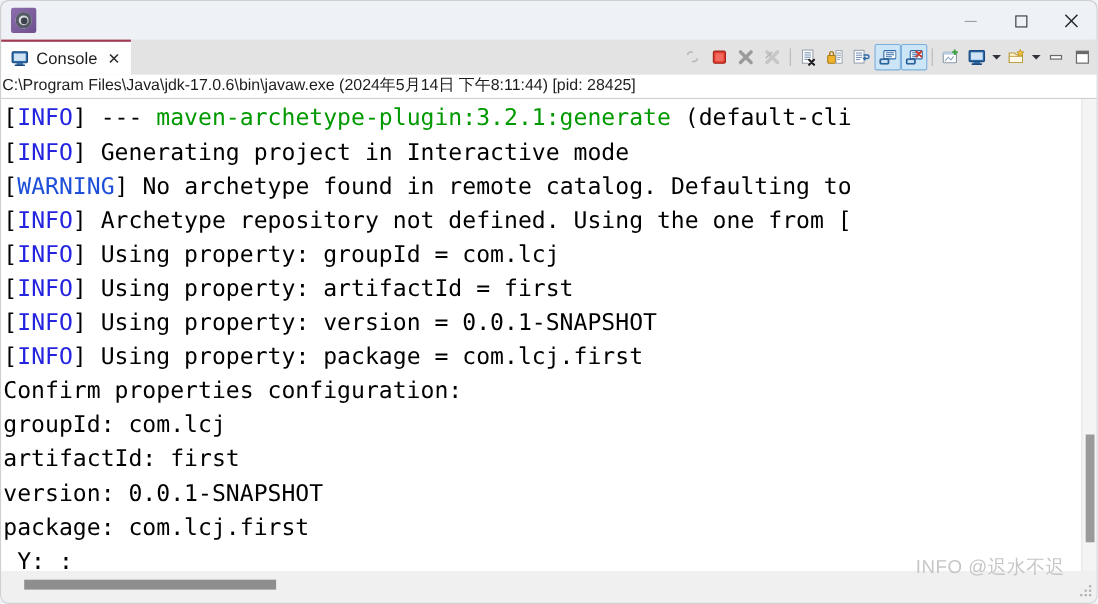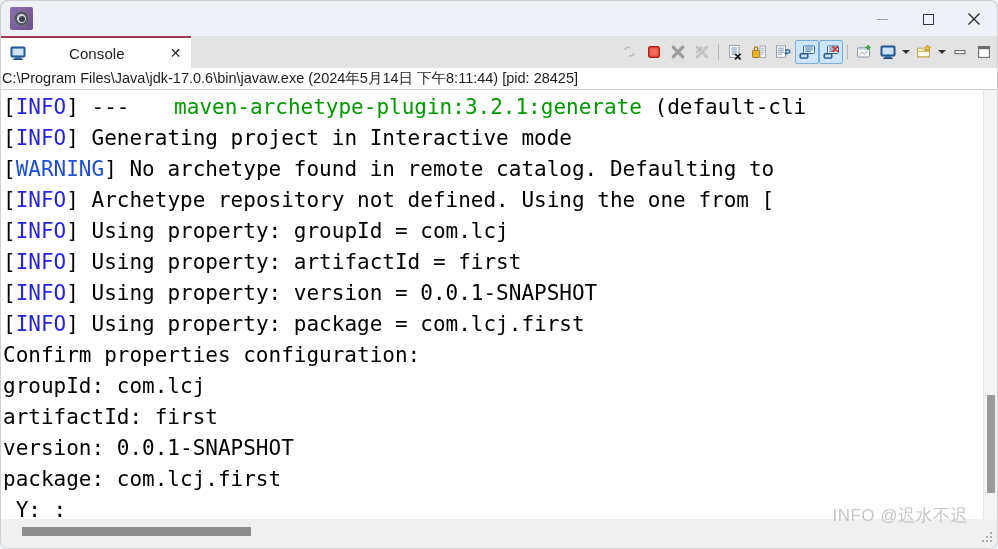--- a/index.html
+++ b/index.html
@@ -103,21 +103,20 @@
   .tab {
     position: absolute;
     left: 0; top: 0;
     height: 32px;
     display: flex;
     align-items: center;
     padding: 0 10px 0 9px;
     background: #ffffff;
     border-top: 2px solid #9e3b52;
     box-sizing: border-box;
-    gap: 36px;
   }
   .tab .mon-icon { margin-right: 7px; display:block; }
   .tab-label {
     font-size: 15px;
     color: #1c1c1c;
     letter-spacing: 0.1px;
   }
   .tab-close {
     margin-left: 9px;
     color: #2c2c2c;
@@ -205,21 +204,21 @@
     padding: 2px 0 0 2px;
     white-space: pre;
     font-family: "DejaVu Sans Mono", "Liberation Mono", monospace;
     font-size: 21px;
     line-height: 31px;
     color: #000000;
     letter-spacing: 0px;
   }
   .seg-info    { color: #2424e0; margin-top: 12px; }
   .seg-warning { color: #1d4ed8; }
-  .seg-green   { color: #009900; margin-left: 32px; }
+  .seg-green   { color: #009900; }
   .seg-plain   { color: #000000; }
 
   
   .vscroll {
     position: absolute;
     right: 1px; top: 90px;
     width: 14px;
     height: 429px;
     background: #f4f4f4;
     border-left: 1px solid #e6e6e6;

